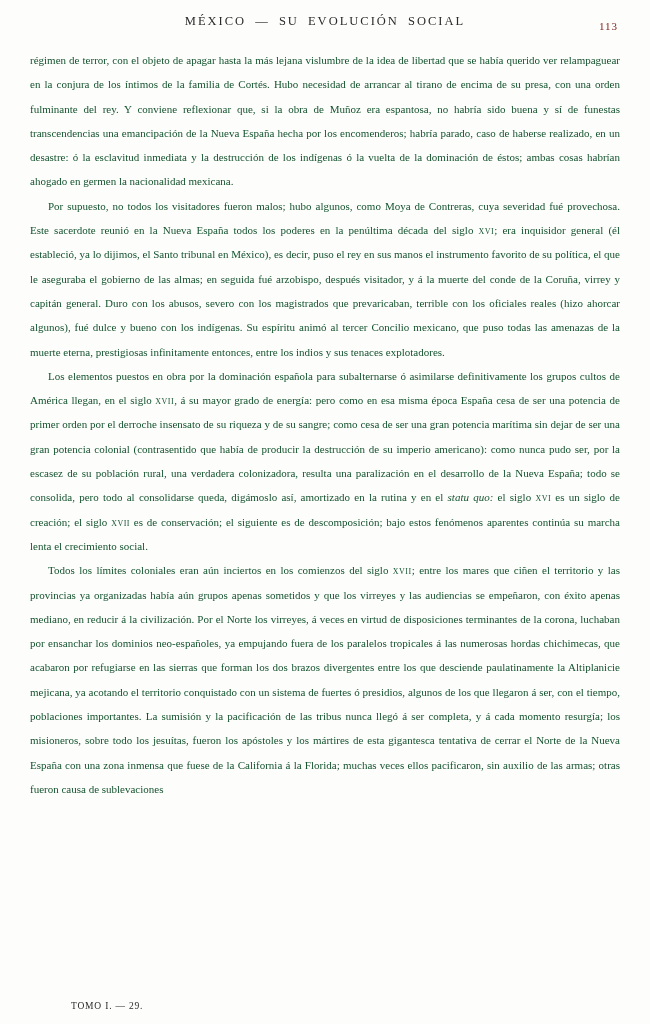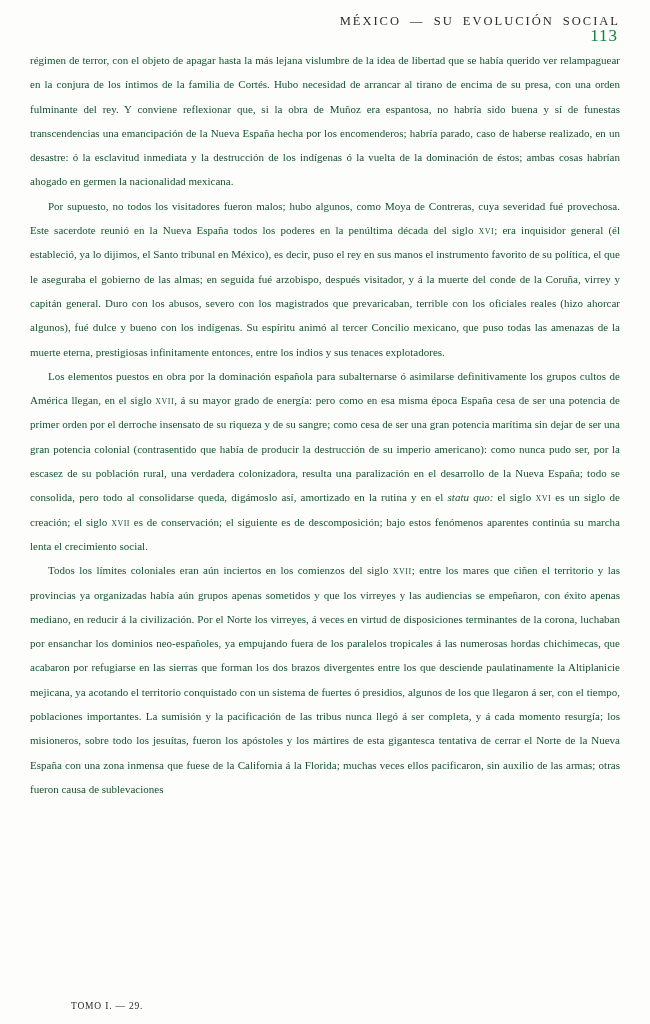--- a/index.html
+++ b/index.html
@@ -17,33 +17,33 @@
     font-family: "Liberation Serif", "DejaVu Serif", serif;
     padding: 14px 30px 0 30px;
     overflow: hidden;
   }
   .page-header {
     position: relative;
     height: 22px;
     margin-bottom: 12px;
   }
   .running-title {
-    text-align: right;
+    text-align: center;
     font-size: 12.5px;
     letter-spacing: 2px;
     word-spacing: 4px;
     color: #2b2b2b;
   }
   .page-number {
     position: absolute;
     right: 2px;
-    top: 12px;
-    font-size: 17px;
+    top: 6px;
+    font-size: 11px;
     letter-spacing: 1px;
-    color: #15803d;
+    color: #7f1d1d;
   }
   .page-text {
     font-size: 11px;
     line-height: 24.3px;
     text-align: justify;
     color: #14532d;
   }
   .page-text p {
     margin: 0;
   }

